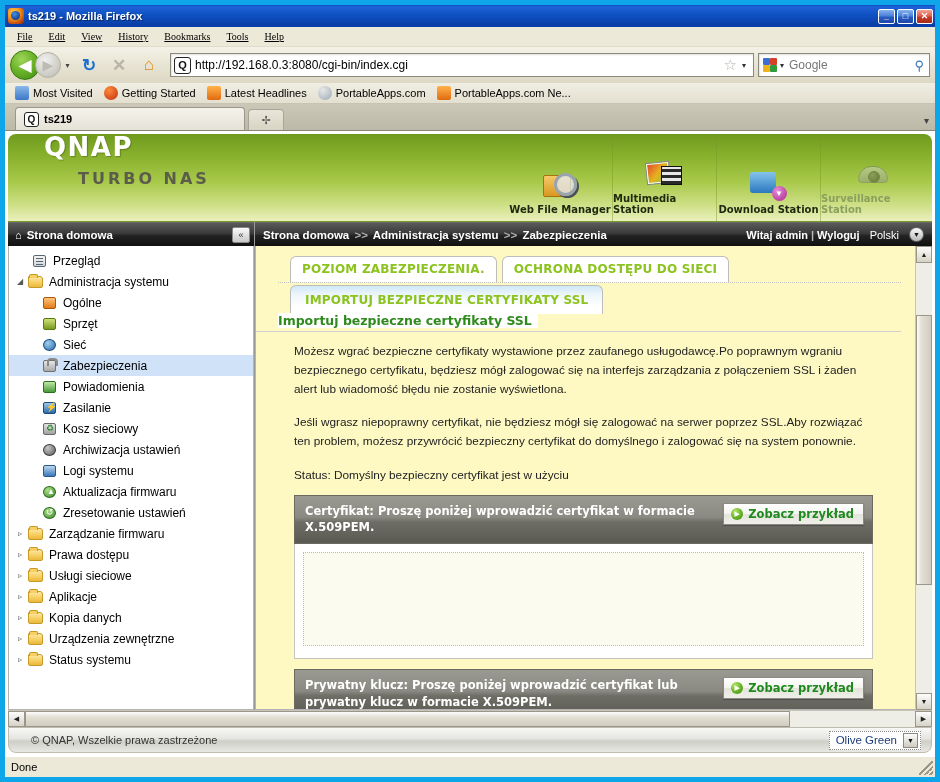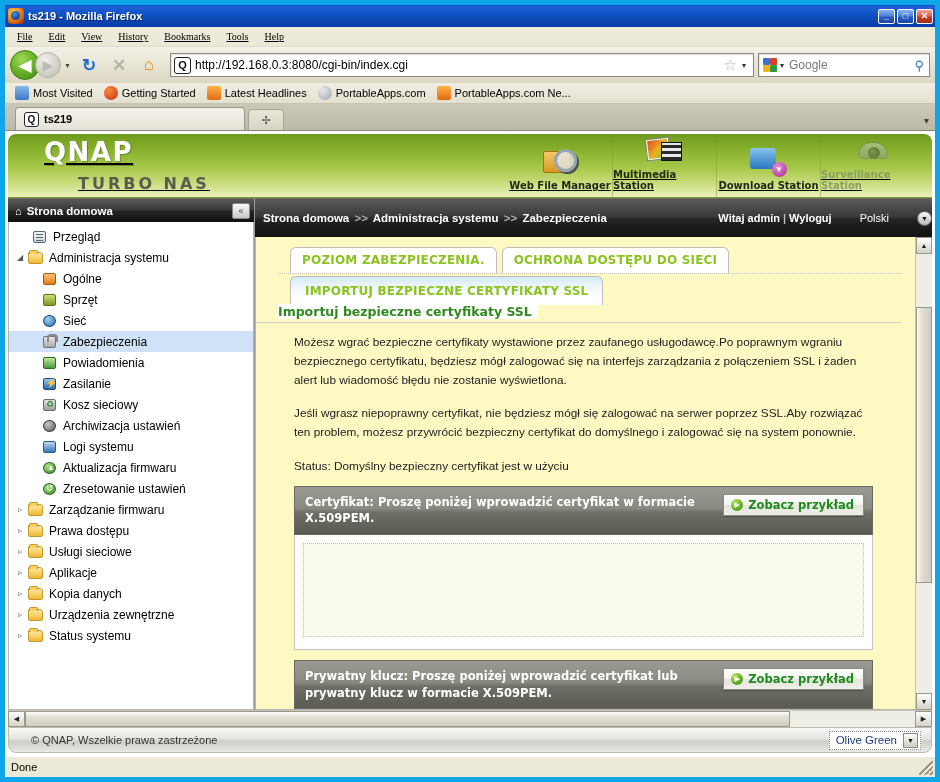--- a/index.html
+++ b/index.html
@@ -178,27 +178,26 @@
 
   
   .viewport {
     flex: 1 1 auto; background: #fff; position: relative; overflow: hidden;
     display: flex; flex-direction: column;
     border-top: 1px solid #8a8678;
   }
 
   
   .qnap-banner {
-    height: 64px; flex: 0 0 auto; position: relative;
+    height: 88px; flex: 0 0 auto; position: relative;
     background: linear-gradient(to bottom,#6e9a1e 0%,#85ae2a 22%,#a8c94a 55%,#cfe087 82%,#eaf0bc 100%);
     border-bottom: 1px solid #7a9c26;
-    display: flex; align-items: center;
+    display: flex; 
     border-radius: 8px 8px 0 0;
     margin: 3px 3px 0 3px;
-    text-decoration: underline;
   }
   .qnap-logo-wrap { padding-left: 36px; }
   .qnap-logo {
     font-size: 26px; font-weight: bold; color: #fff; letter-spacing: 1.5px;
     font-family: "DejaVu Sans", sans-serif;
     text-shadow: 1px 1px 1px rgba(0,0,0,.25);
     line-height: 1;
   }
   .qnap-sub {
     font-size: 16px; color: #5c5c4c; letter-spacing: 3px; font-weight: bold;
@@ -310,28 +309,28 @@
   .sq-fw::after { content:"\25B2"; position:absolute; left:3px; top:0px; font-size:8px; color:#fff; }
   .sq-rst { background: radial-gradient(circle at 35% 30%,#aee08a,#3a8a2a); border-color:#2a6a1a; border-radius:50%; }
   .sq-rst::after { content:"\21BA"; position:absolute; left:2px; top:-1px; font-size:9px; color:#fff; }
   .t-label { font-size: 12px; }
   .lvl1 { padding-left: 4px; }
   .lvl2 { padding-left: 32px; }
 
   
   .content-col { flex: 1 1 auto; display: flex; flex-direction: column; min-width: 0; }
   .crumbbar {
-    height: 39px; flex: 0 0 auto;
+    height: 24px; flex: 0 0 auto;
     background: linear-gradient(to bottom,#5a5a5a 0%,#3a3a3a 45%,#232323 55%,#101010 100%);
-    display: flex; align-items: center; padding: 0 0 0 8px;
+    display: flex; align-items: center; padding: 0 8px 0 8px;
     border-top: 1px solid #6a6a6a; color: #fff;
   }
   .crumb { font-size: 11.5px; font-weight: bold; color: #fff; }
   .crumb .sep { color: #b0b0b0; margin: 0 2px; }
-  .crumb-right { margin-left: auto; display: flex; align-items: center; gap: 28px; }
+  .crumb-right { margin-left: auto; display: flex; align-items: center; gap: 10px; }
   .welcome { font-size: 11px; font-weight: bold; color: #fff; }
   .welcome .bar { color: #bbb; margin: 0 3px; }
   .lang { font-size: 11px; color: #fff; }
   .lang-caret {
     width: 15px; height: 15px; border-radius: 50%;
     background: linear-gradient(to bottom,#f8f8f8,#b8b8b8); border: 1px solid #666;
     display: flex; align-items: center; justify-content: center; font-size: 7px; color: #111;
     cursor: pointer;
   }
 

